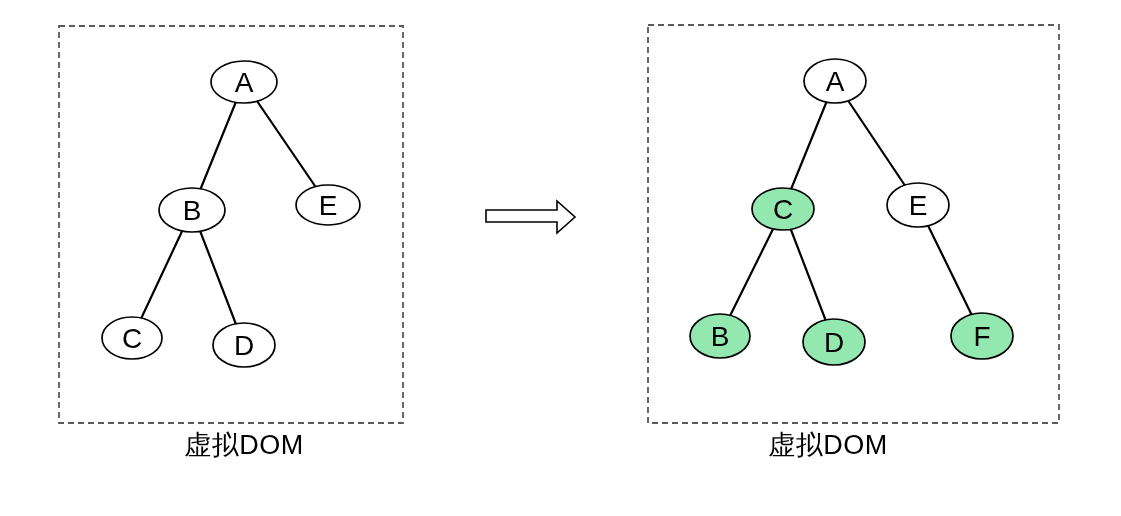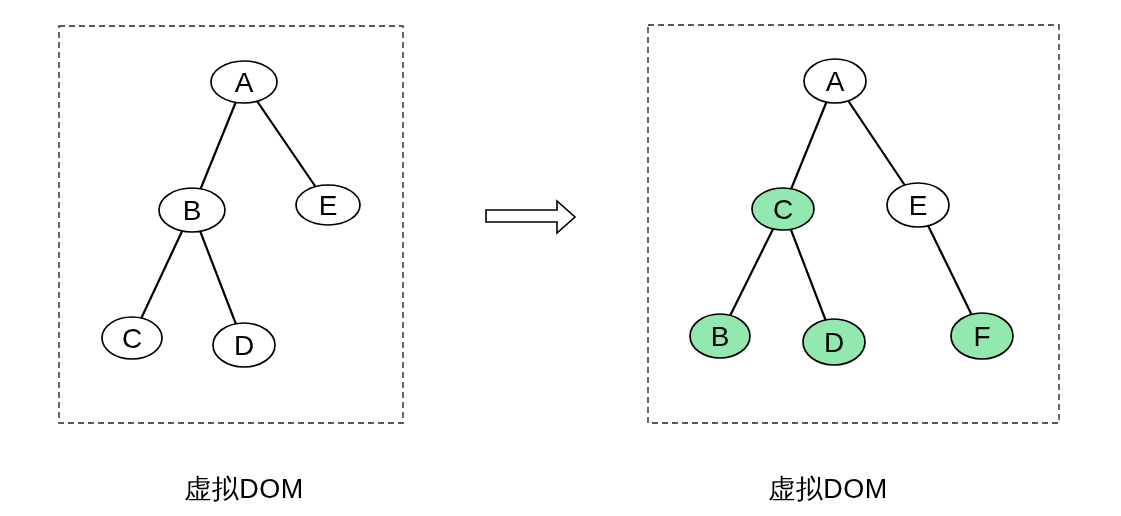--- a/index.html
+++ b/index.html
@@ -32,21 +32,21 @@
   .tree-node-ellipse {
     stroke-width: 1.7;
   }
   .tree-node-label {
     font-family: "Liberation Sans", "DejaVu Sans", sans-serif;
     font-size: 28px;
     text-anchor: middle;
   }
   .caption {
     position: absolute;
-    top: 471px;
+    top: 427px;
     transform: translateX(-50%);
     font-size: 27px;
     color: #000000;
     white-space: nowrap;
     letter-spacing: 0.5px;
   }
 </style>
 </head>
 <body>
 

